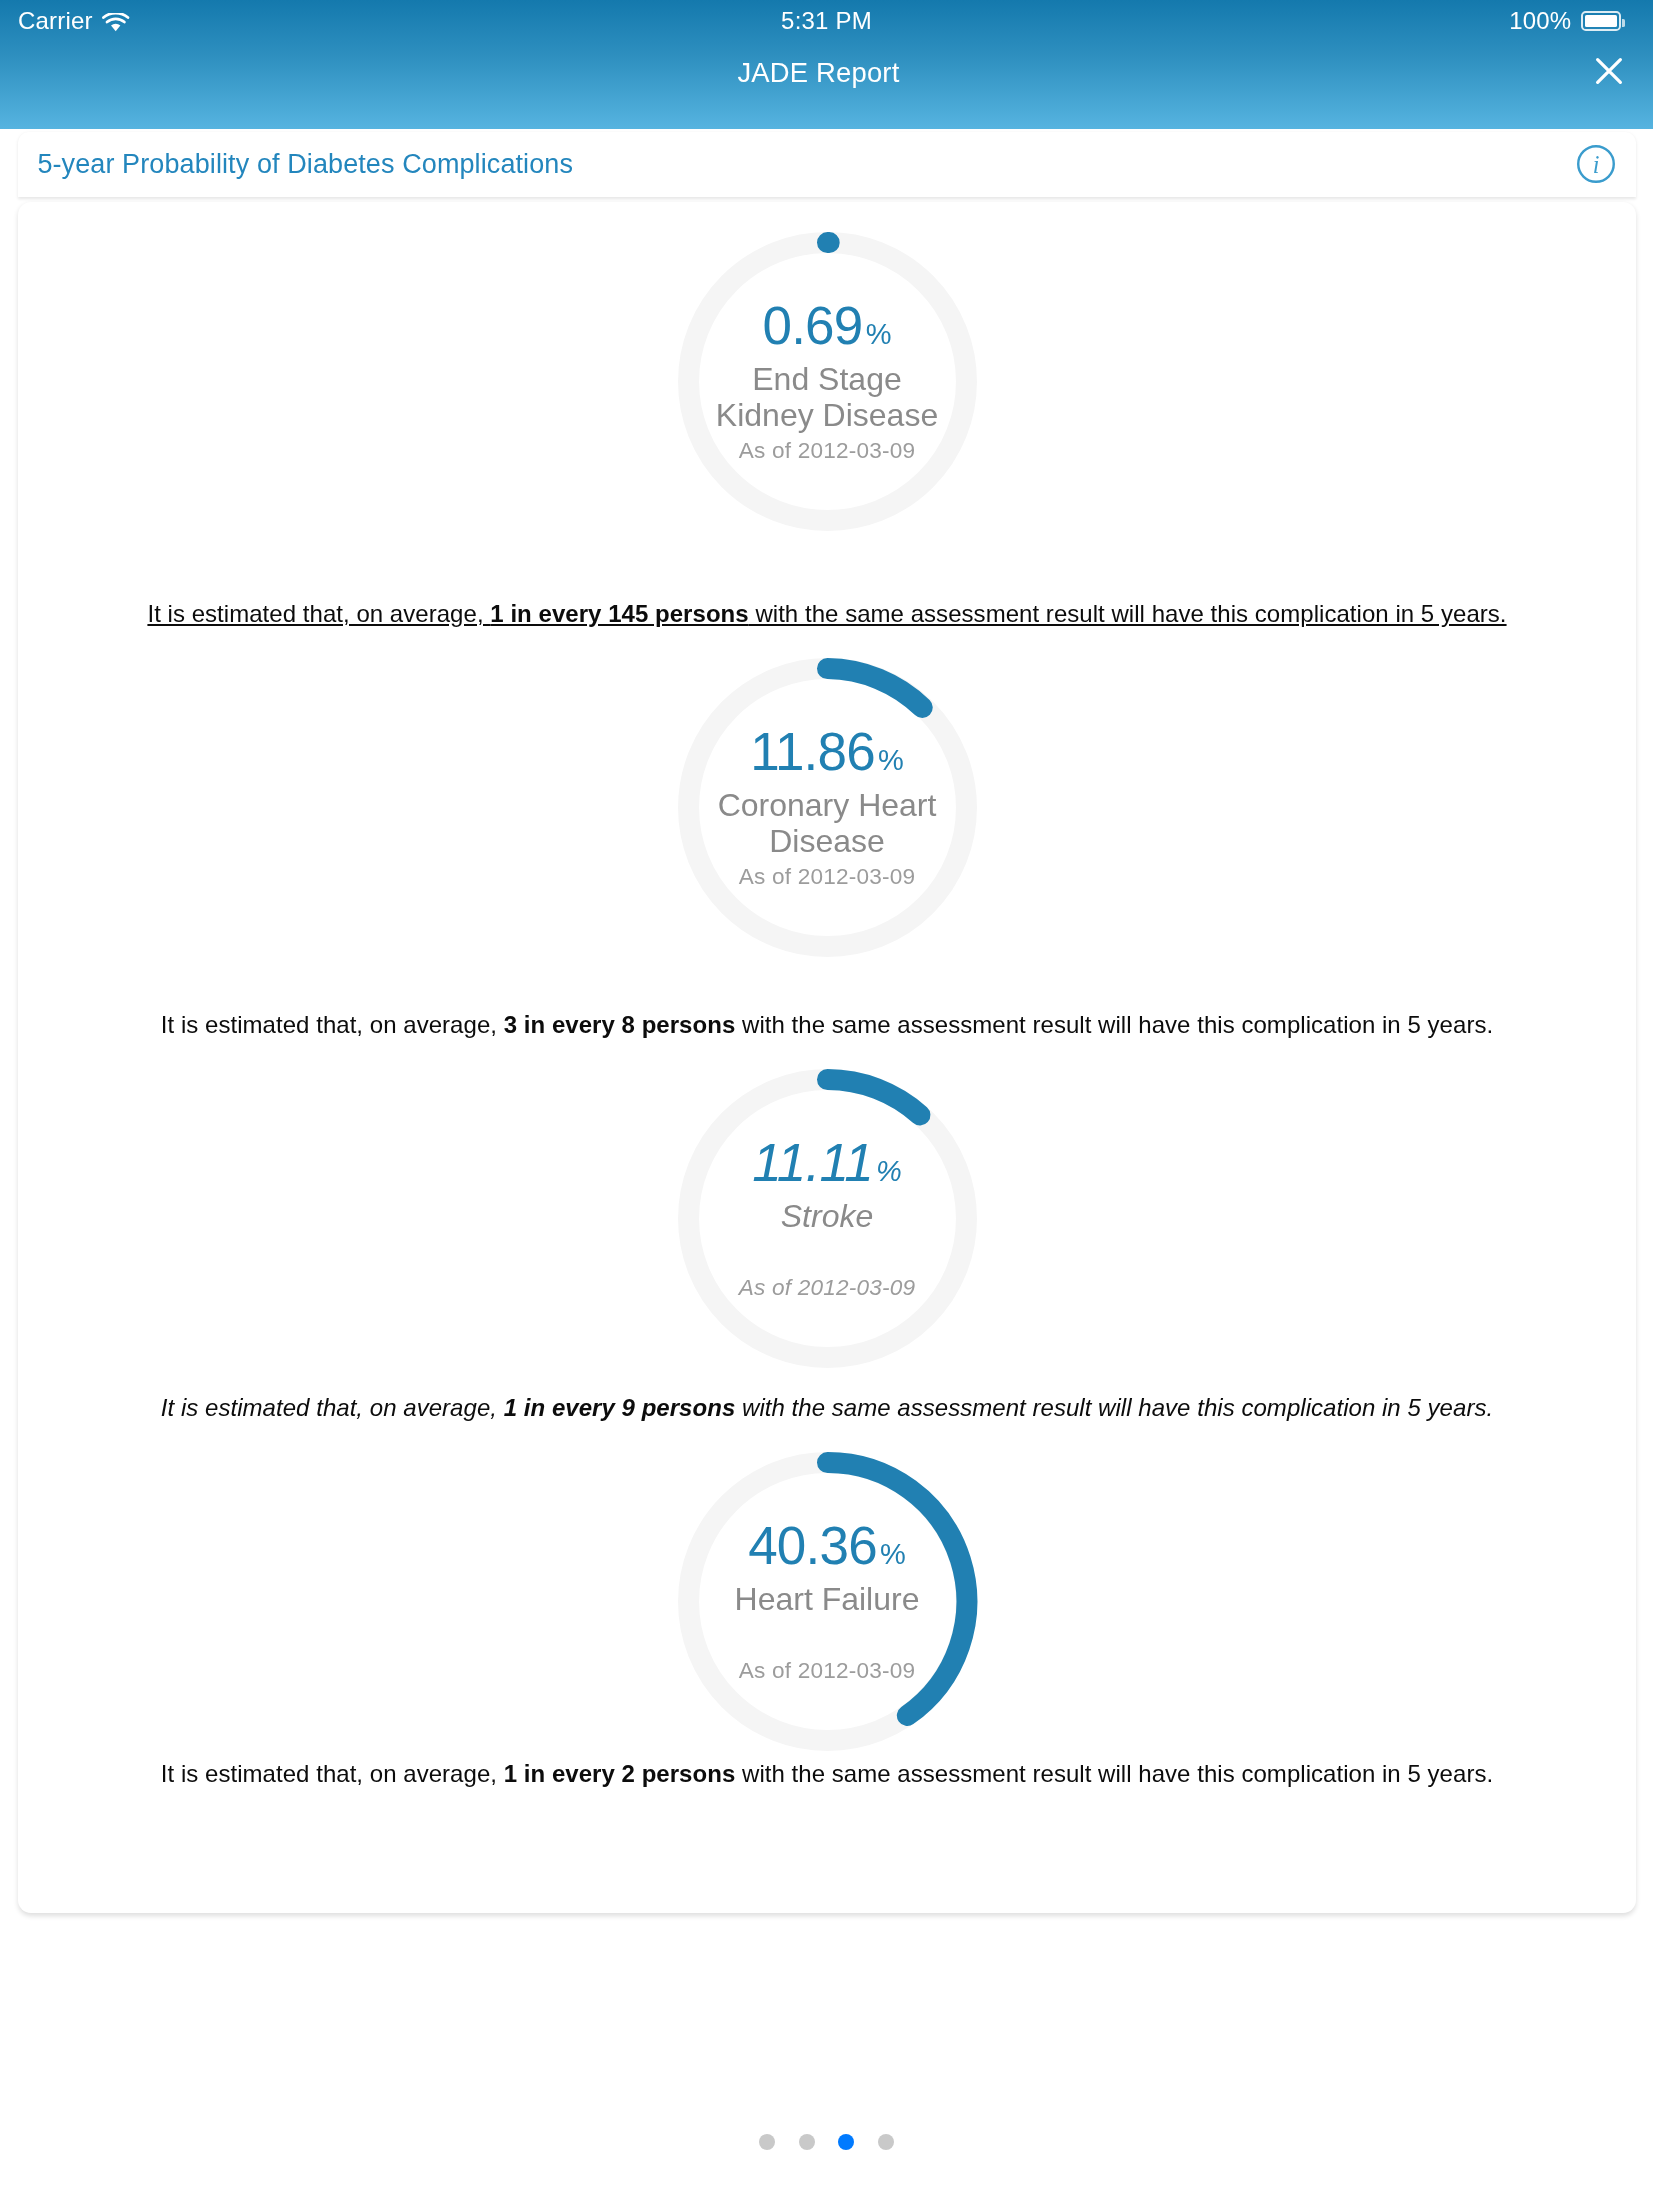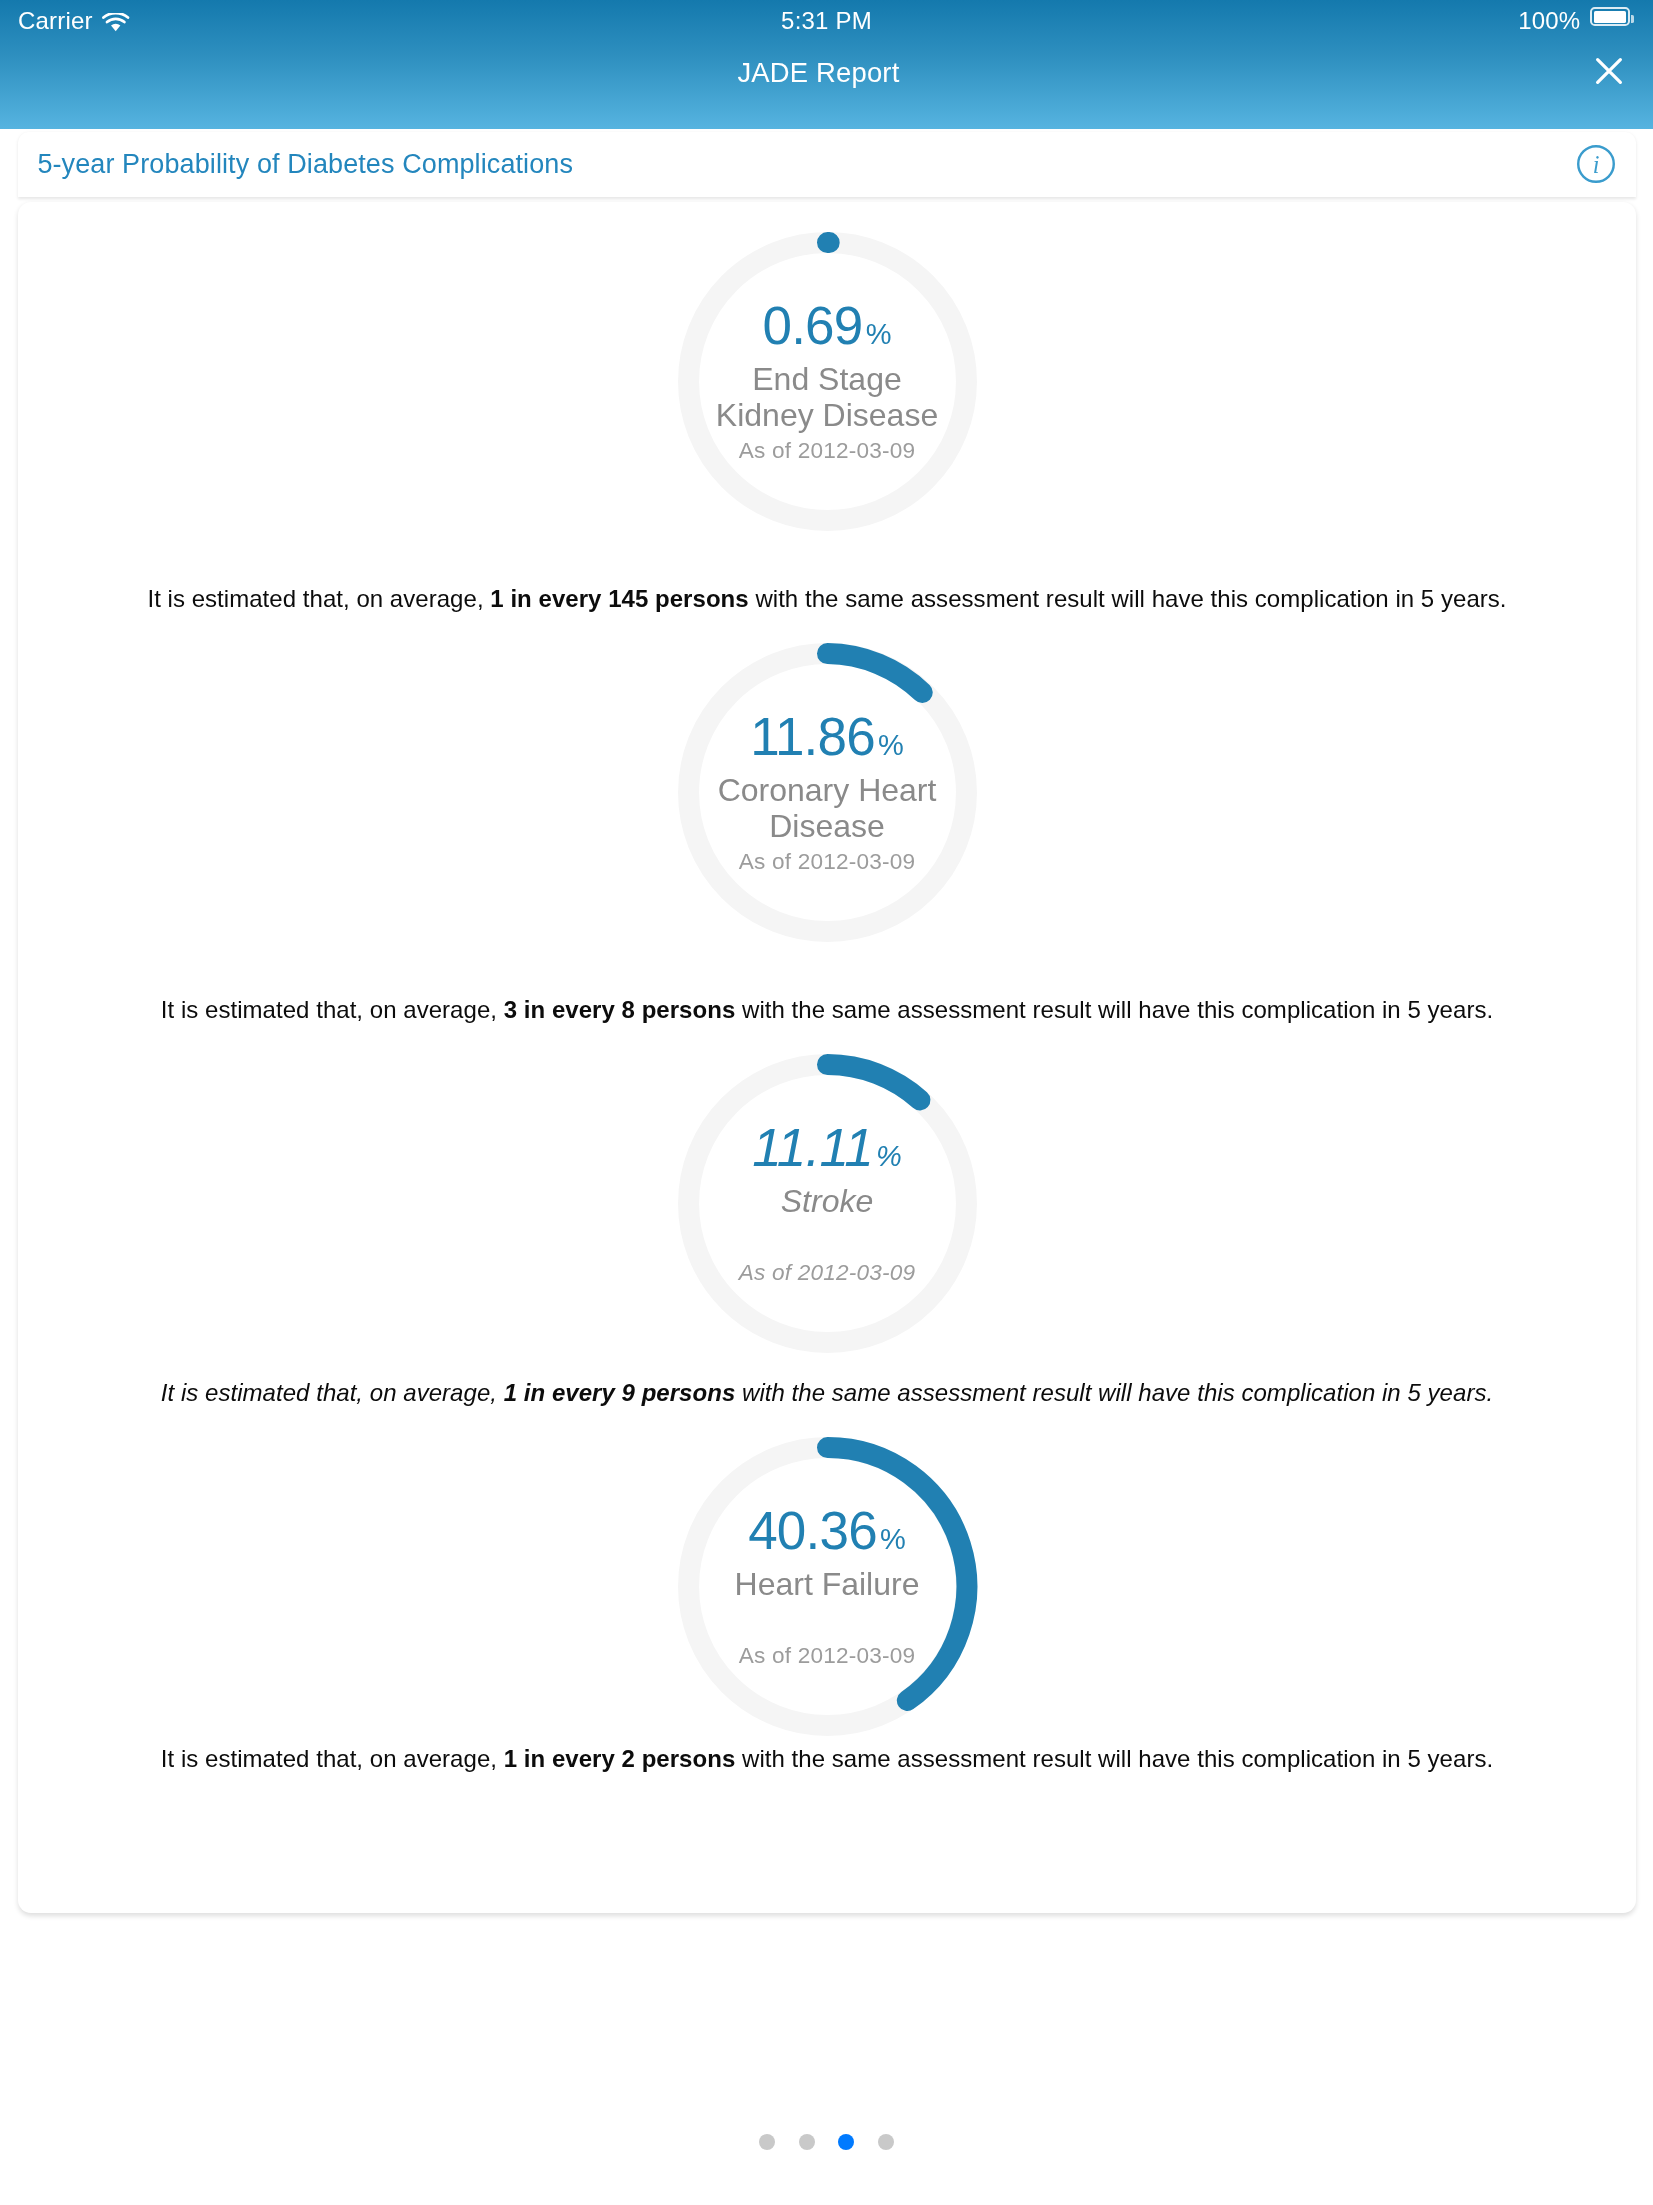--- a/index.html
+++ b/index.html
@@ -48,23 +48,23 @@
     gap: 9.7px;
   }
   .status-center {
     position: absolute;
     left: 0; right: 0;
     text-align: center;
     font-size: 24px;
   }
   .status-right {
     position: absolute;
-    right: 23px;
-    display: flex;
-    align-items: flex-start;
+    right: 32px;
+    display: flex;
+    align-items: center;
     gap: 9.7px;
     font-size: 24px;
   }
   .wifi-icon { display: inline-block; width: 27.4px; height: 21px; position: relative; top: 1.6px;}
   .battery {
     display: inline-block;
     width: 40px; height: 19.4px;
     border: 2px solid rgba(255,255,255,0.85);
     border-radius: 4.8px;
     position: relative;
@@ -280,21 +280,21 @@
         </svg>
         <div class="gauge-center">
           <div class="gauge-value">
             <span>0.69</span>
               <span class="gauge-pct">%</span>
           </div>
           <div class="gauge-label">End Stage Kidney Disease</div>
           <div class="gauge-date">As of 2012-03-09</div>
         </div>
       </div>
-      <div class="statement" style="margin-top:50px;">
+      <div class="statement" style="margin-top:65px;text-decoration:underline;">
         <span>It is estimated that, on average, </span><b>1 in every 145 persons</b><span> with the same assessment result will have this complication in 5 years.</span>
       </div>
     </div>
 
     <div class="metric-block" style="padding-top:26px;">
       <div class="gauge-wrap">
         <svg class="gauge-svg" viewBox="0 0 380 380">
           <circle cx="190" cy="190" r="172" fill="none" stroke="#f5f5f5" stroke-width="26"></circle>
           <path d="M 190 18 A 172 172 0 0 1 307.3 66.2" fill="none" stroke="#2180b2" stroke-width="26" stroke-linecap="round"></path>
         </svg>

